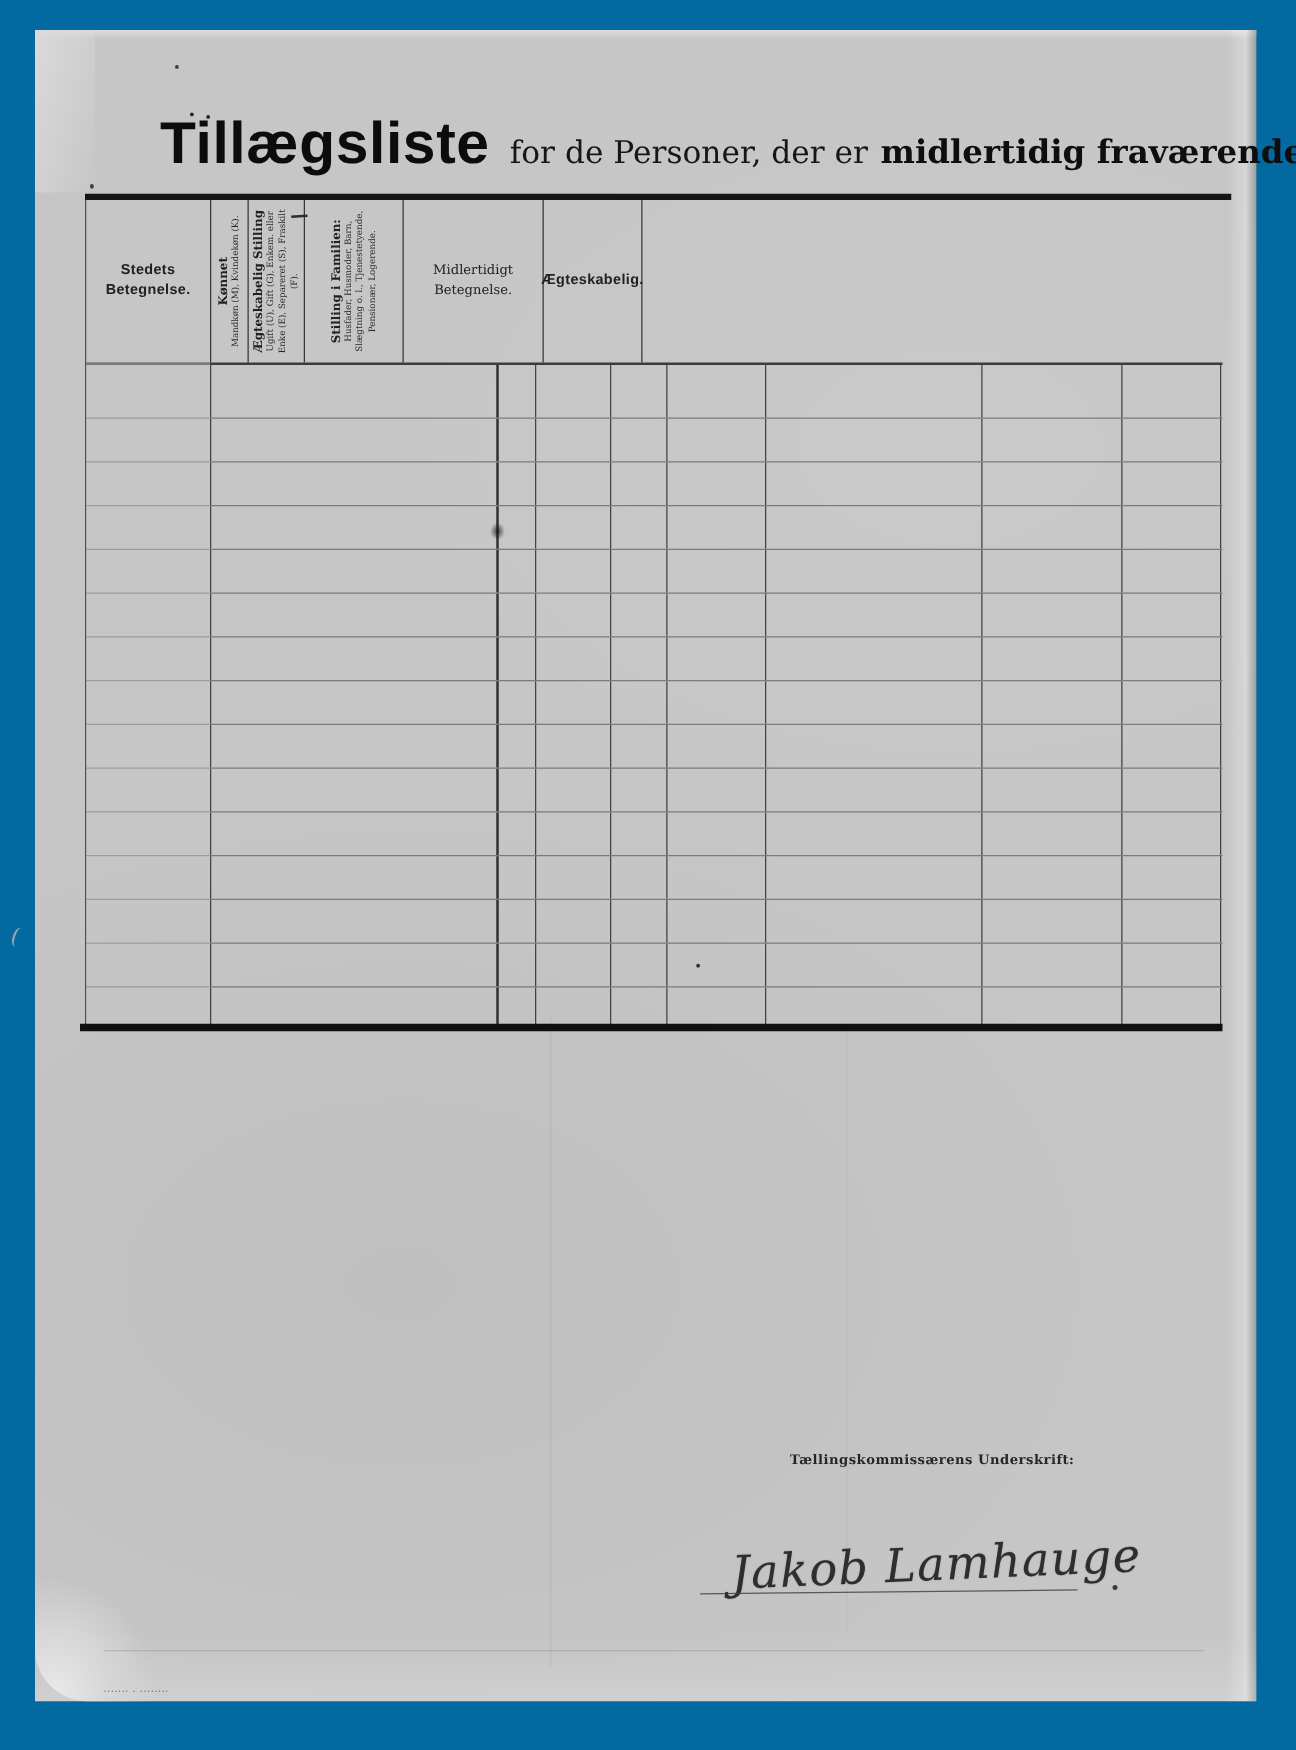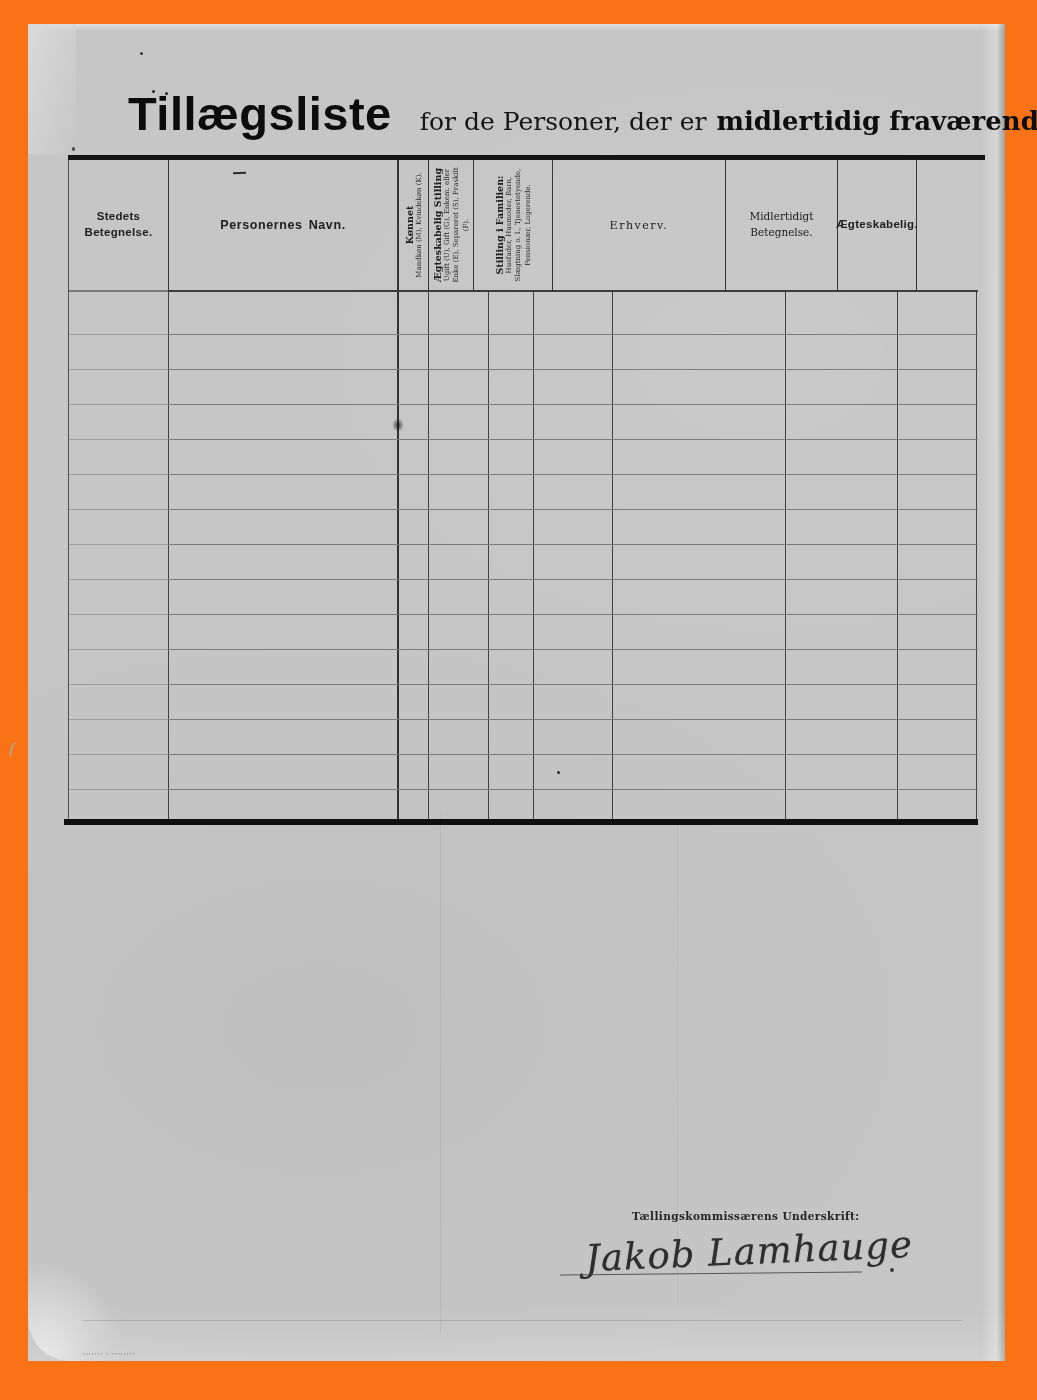--- a/index.html
+++ b/index.html
@@ -2,21 +2,21 @@
 <html><head>
 <meta charset="utf-8">
 <style>
   html,body{margin:0;padding:0;}
   body{
     width:1037px;height:1400px;
     background:#0a0a0a;
     font-family:"Liberation Sans",sans-serif;
     position:relative;overflow:hidden;
   }
-  .stage{position:absolute;inset:0;background:#f97316;}
+  .stage{position:absolute;inset:0;background:#0369a1;}
   .paper{
     position:absolute;left:28px;top:24px;width:977px;height:1337px;
     background:
       radial-gradient(ellipse 700px 450px at 75% 25%, rgba(255,255,255,0.06), rgba(255,255,255,0) 70%),
       radial-gradient(ellipse 900px 600px at 30% 75%, rgba(0,0,0,0.035), rgba(0,0,0,0) 70%),
       #c6c6c6;
   }
   .edge-top{position:absolute;left:0;top:0;width:100%;height:7px;
     background:linear-gradient(to bottom,#dfdfdf,rgba(223,223,223,0));}
   .patch-tl{position:absolute;left:0;top:0;width:48px;height:130px;
@@ -27,21 +27,21 @@
     background:linear-gradient(to bottom,rgba(255,255,255,0),rgba(255,255,255,0.18));}
   .curl-bl{position:absolute;left:0;bottom:0;width:95px;height:98px;
     background:radial-gradient(ellipse at 15% 95%, #e9e9e9 0%, #d6d6d6 40%, rgba(214,214,214,0) 72%);
     border-bottom-left-radius:42px;}
 
   
   .title-row{position:absolute;left:100px;top:62px;white-space:nowrap;
     display:flex;align-items:baseline;color:#101010;}
   .title-main{font-family:"Liberation Sans",sans-serif;font-weight:bold;
     font-size:47px;letter-spacing:0.5px;color:#0c0c0c;}
-  .title-mid{font-family:"DejaVu Serif",serif;font-size:25px;margin-left:28px;color:#161616;}
+  .title-mid{font-family:"DejaVu Serif",serif;font-size:25px;margin-left:16px;color:#161616;}
   .title-emph{font-family:"DejaVu Serif",serif;font-weight:bold;font-size:26px;margin-left:10px;color:#0e0e0e;}
 
   .top-rule{position:absolute;left:40px;top:131px;width:917px;height:5px;background:#151515;}
   .bottom-rule{position:absolute;left:36px;top:795px;width:914px;height:6px;background:#101010;}
 
   
   .grid{position:absolute;left:40px;top:136px;width:909px;
     border-left:1px solid rgba(40,40,40,0.75);}
   .thead{display:flex;height:130px;border-bottom:2px solid rgba(35,35,35,0.85);}
   .hcell{box-sizing:border-box;border-right:1px solid rgba(28,28,28,0.85);
@@ -62,21 +62,21 @@
   .tbody{display:flex;flex-direction:column;}
   .trow{display:flex;height:35px;border-bottom:1px solid rgba(62,62,62,0.55);box-sizing:border-box;}
   .trow:first-child{height:43px;}
   .trow:last-child{height:32px;border-bottom:none;}
   .bcell{box-sizing:border-box;border-right:1px solid rgba(32,32,32,0.8);}
   .bcell.c2{border-right:2px solid rgba(22,22,22,0.85);}
   .fade-col1{position:absolute;left:41px;top:266px;width:99px;height:529px;
     background:rgba(198,198,198,0.45);pointer-events:none;}
 
   
-  .sig-label{position:absolute;left:604px;top:1186px;
+  .sig-label{position:absolute;left:604px;top:1138px;
     font-family:"DejaVu Serif",serif;font-weight:bold;font-size:10.5px;
     letter-spacing:0.4px;color:#262626;}
   .sig-name{position:absolute;left:556px;top:1206px;width:330px;text-align:center;
     font-family:"DejaVu Serif",serif;font-style:italic;font-size:37px;
     color:#2e2e2e;transform:rotate(-2.5deg);
     text-shadow:0 0 1px rgba(46,46,46,0.45);letter-spacing:1px;}
   .sig-line{position:absolute;left:532px;top:1249px;width:302px;height:1px;
     background:rgba(60,60,60,0.8);transform:rotate(-0.6deg);}
   .sig-dot{position:absolute;left:862px;top:1244px;width:4px;height:4px;border-radius:50%;background:#3a3a3a;}
   .printer-mark{position:absolute;left:55px;top:1326px;
@@ -117,40 +117,38 @@
       <span class="title-emph">midlertidig fraværende.</span>
     </div>
     <div class="speck3"></div>
     <div class="speck4"></div>
 
     <div class="top-rule"></div>
 
     <div class="grid">
       <div class="thead">
         <div class="hcell c1 h-bold">Stedets Betegnelse.</div>
-        <div class="hcell c2 h-bold-lg">Personernes Navn.</div>
         <div class="hcell c3">
           <div class="vwrap">
             <span class="vtitle">Kønnet</span>
             <span class="vsub">Mandkøn (M), Kvindekøn (K).</span>
           </div>
         </div>
         <div class="hcell c5">
           <div class="vwrap">
             <span class="vtitle">Ægteskabelig Stilling</span>
             <span class="vsub">Ugift (U), Gift (G), Enkem. eller Enke (E), Separeret (S), Fraskilt (F).</span>
           </div>
         </div>
         <div class="hcell c6">
           <div class="vwrap">
             <span class="vtitle">Stilling i Familien:</span>
             <span class="vsub">Husfader, Husmoder, Barn, Slægtning o. l., Tjenestetyende, Pensionær, Logerende.</span>
           </div>
         </div>
-        <div class="hcell c7 h-serif-ls">Erhverv.</div>
         <div class="hcell c8 h-serif">Midlertidigt Betegnelse.</div>
         <div class="hcell c9 h-bold">Ægteskabelig.</div>
       </div>
       <div class="tbody">
           <div class="trow">
             <div class="bcell c1"></div>
             <div class="bcell c2"></div>
             <div class="bcell c3"></div>
             <div class="bcell c4"></div>
             <div class="bcell c5"></div>

